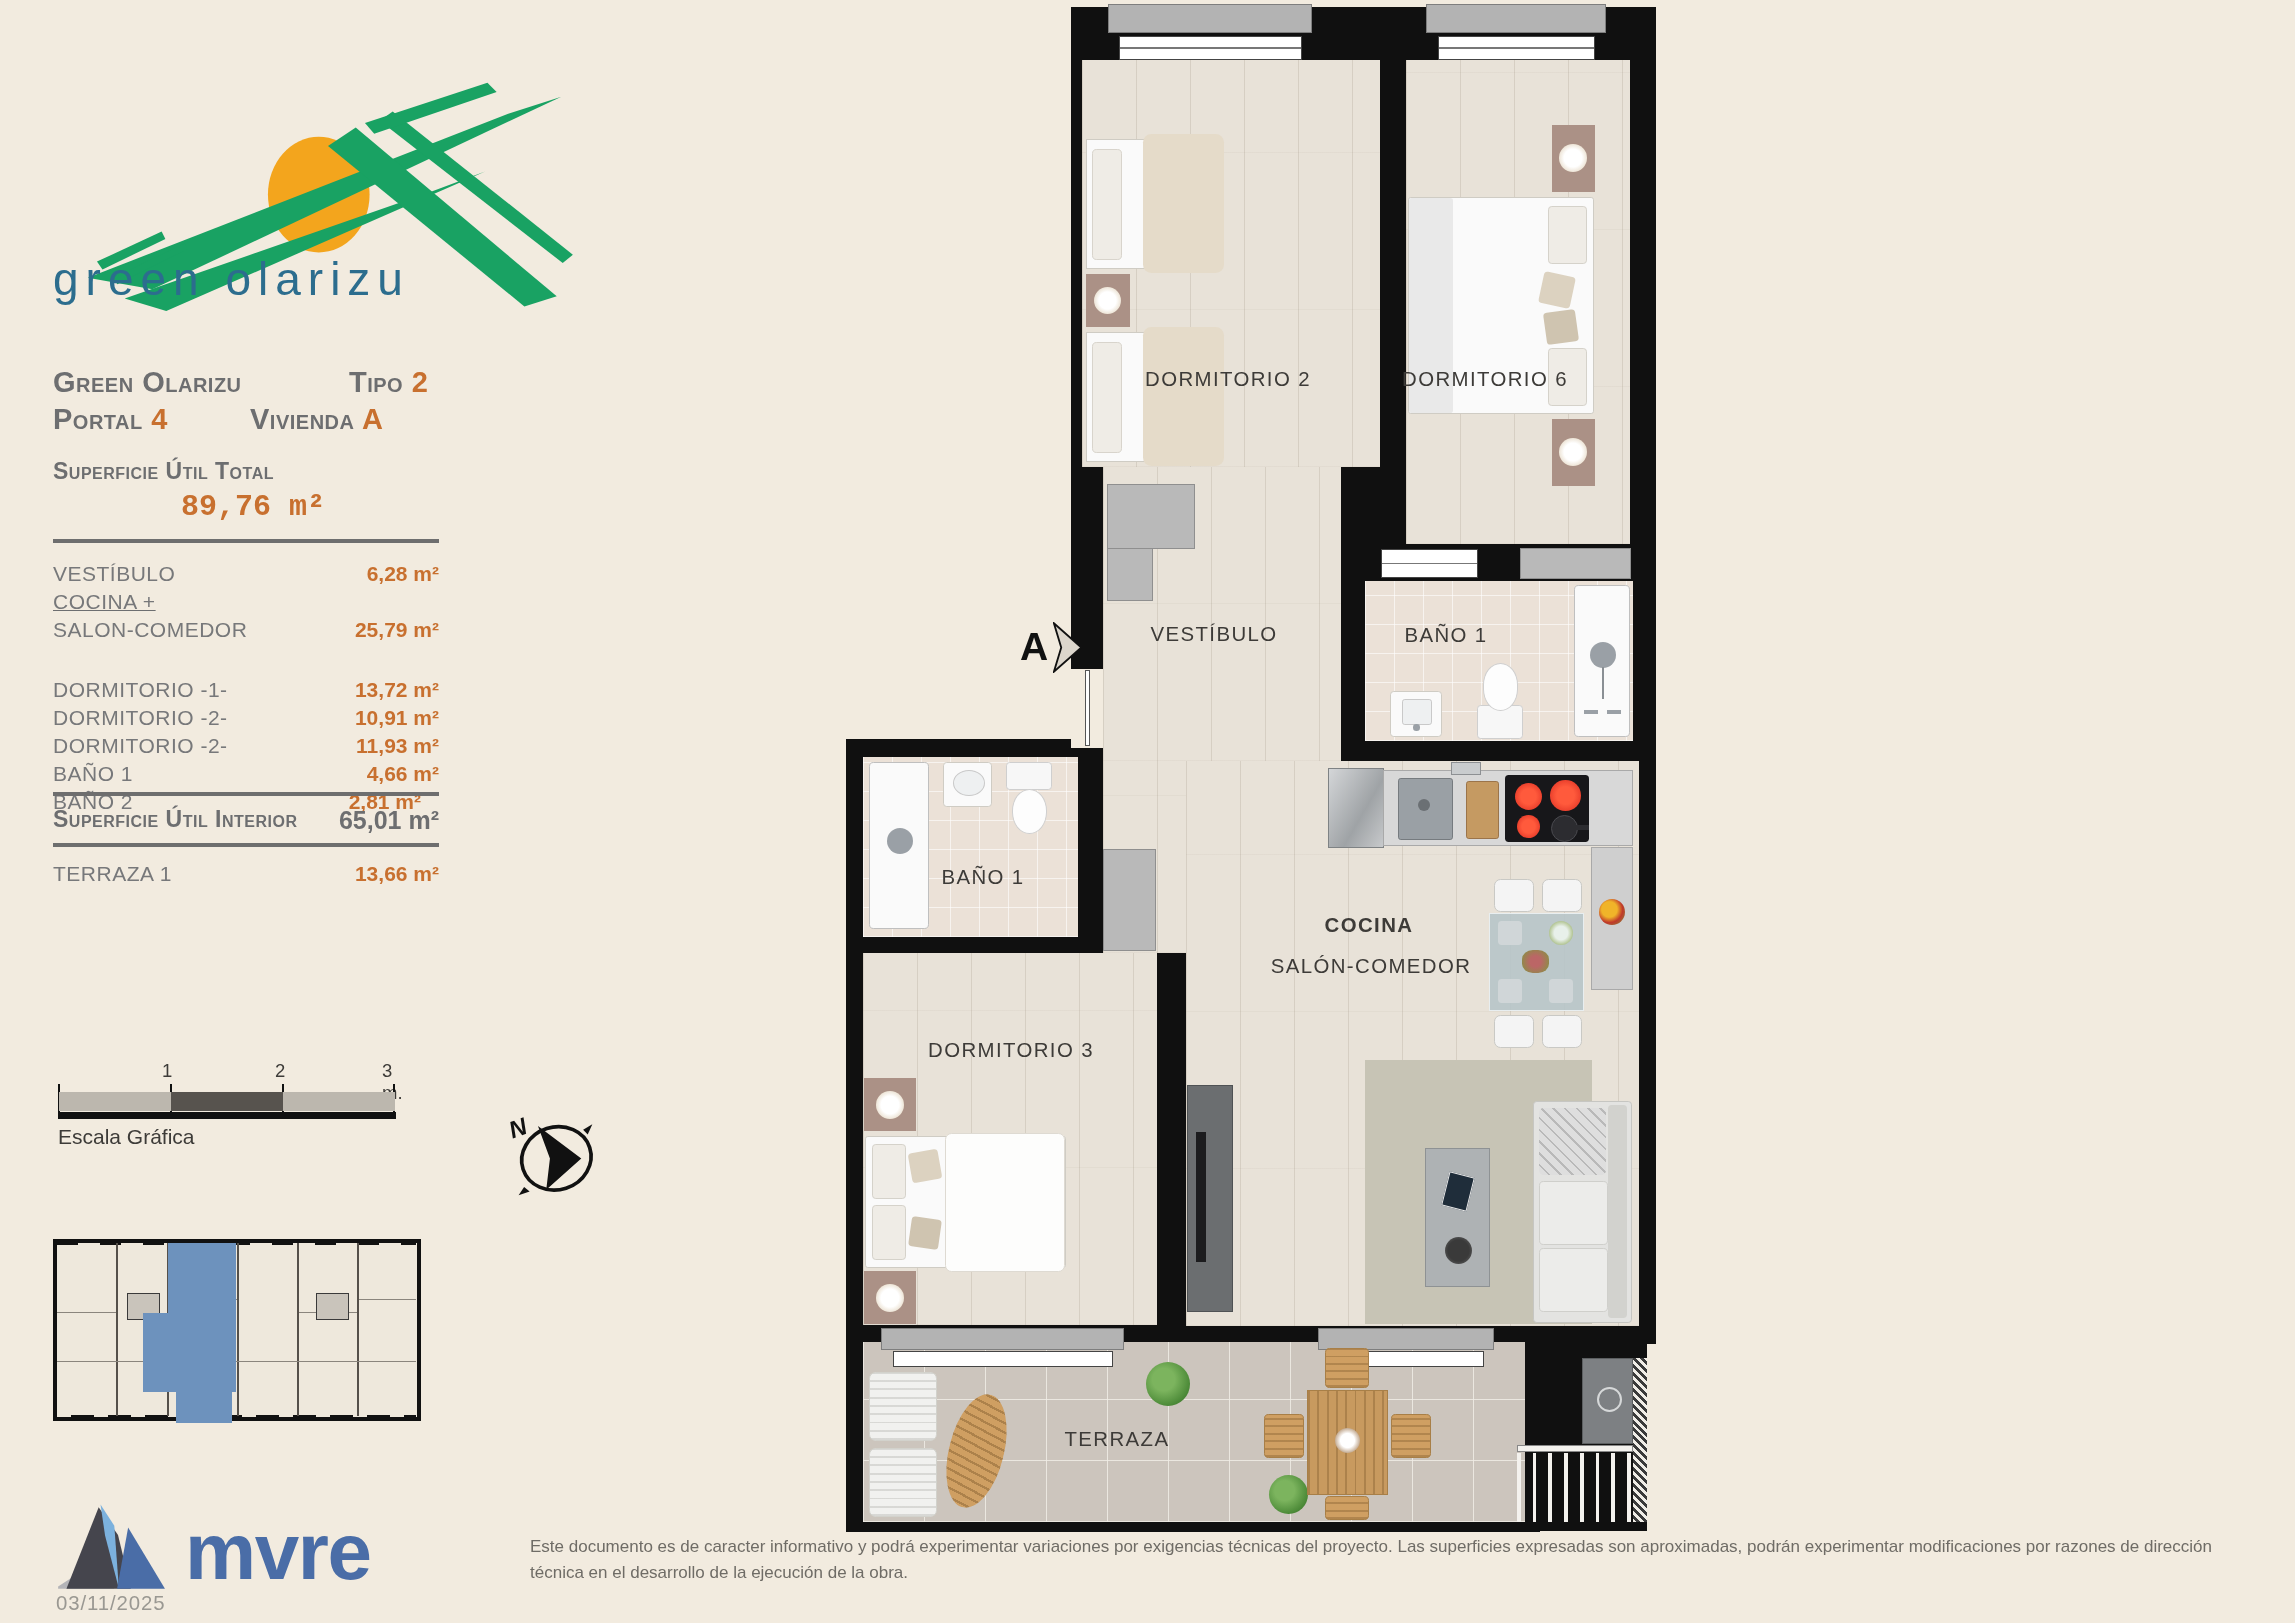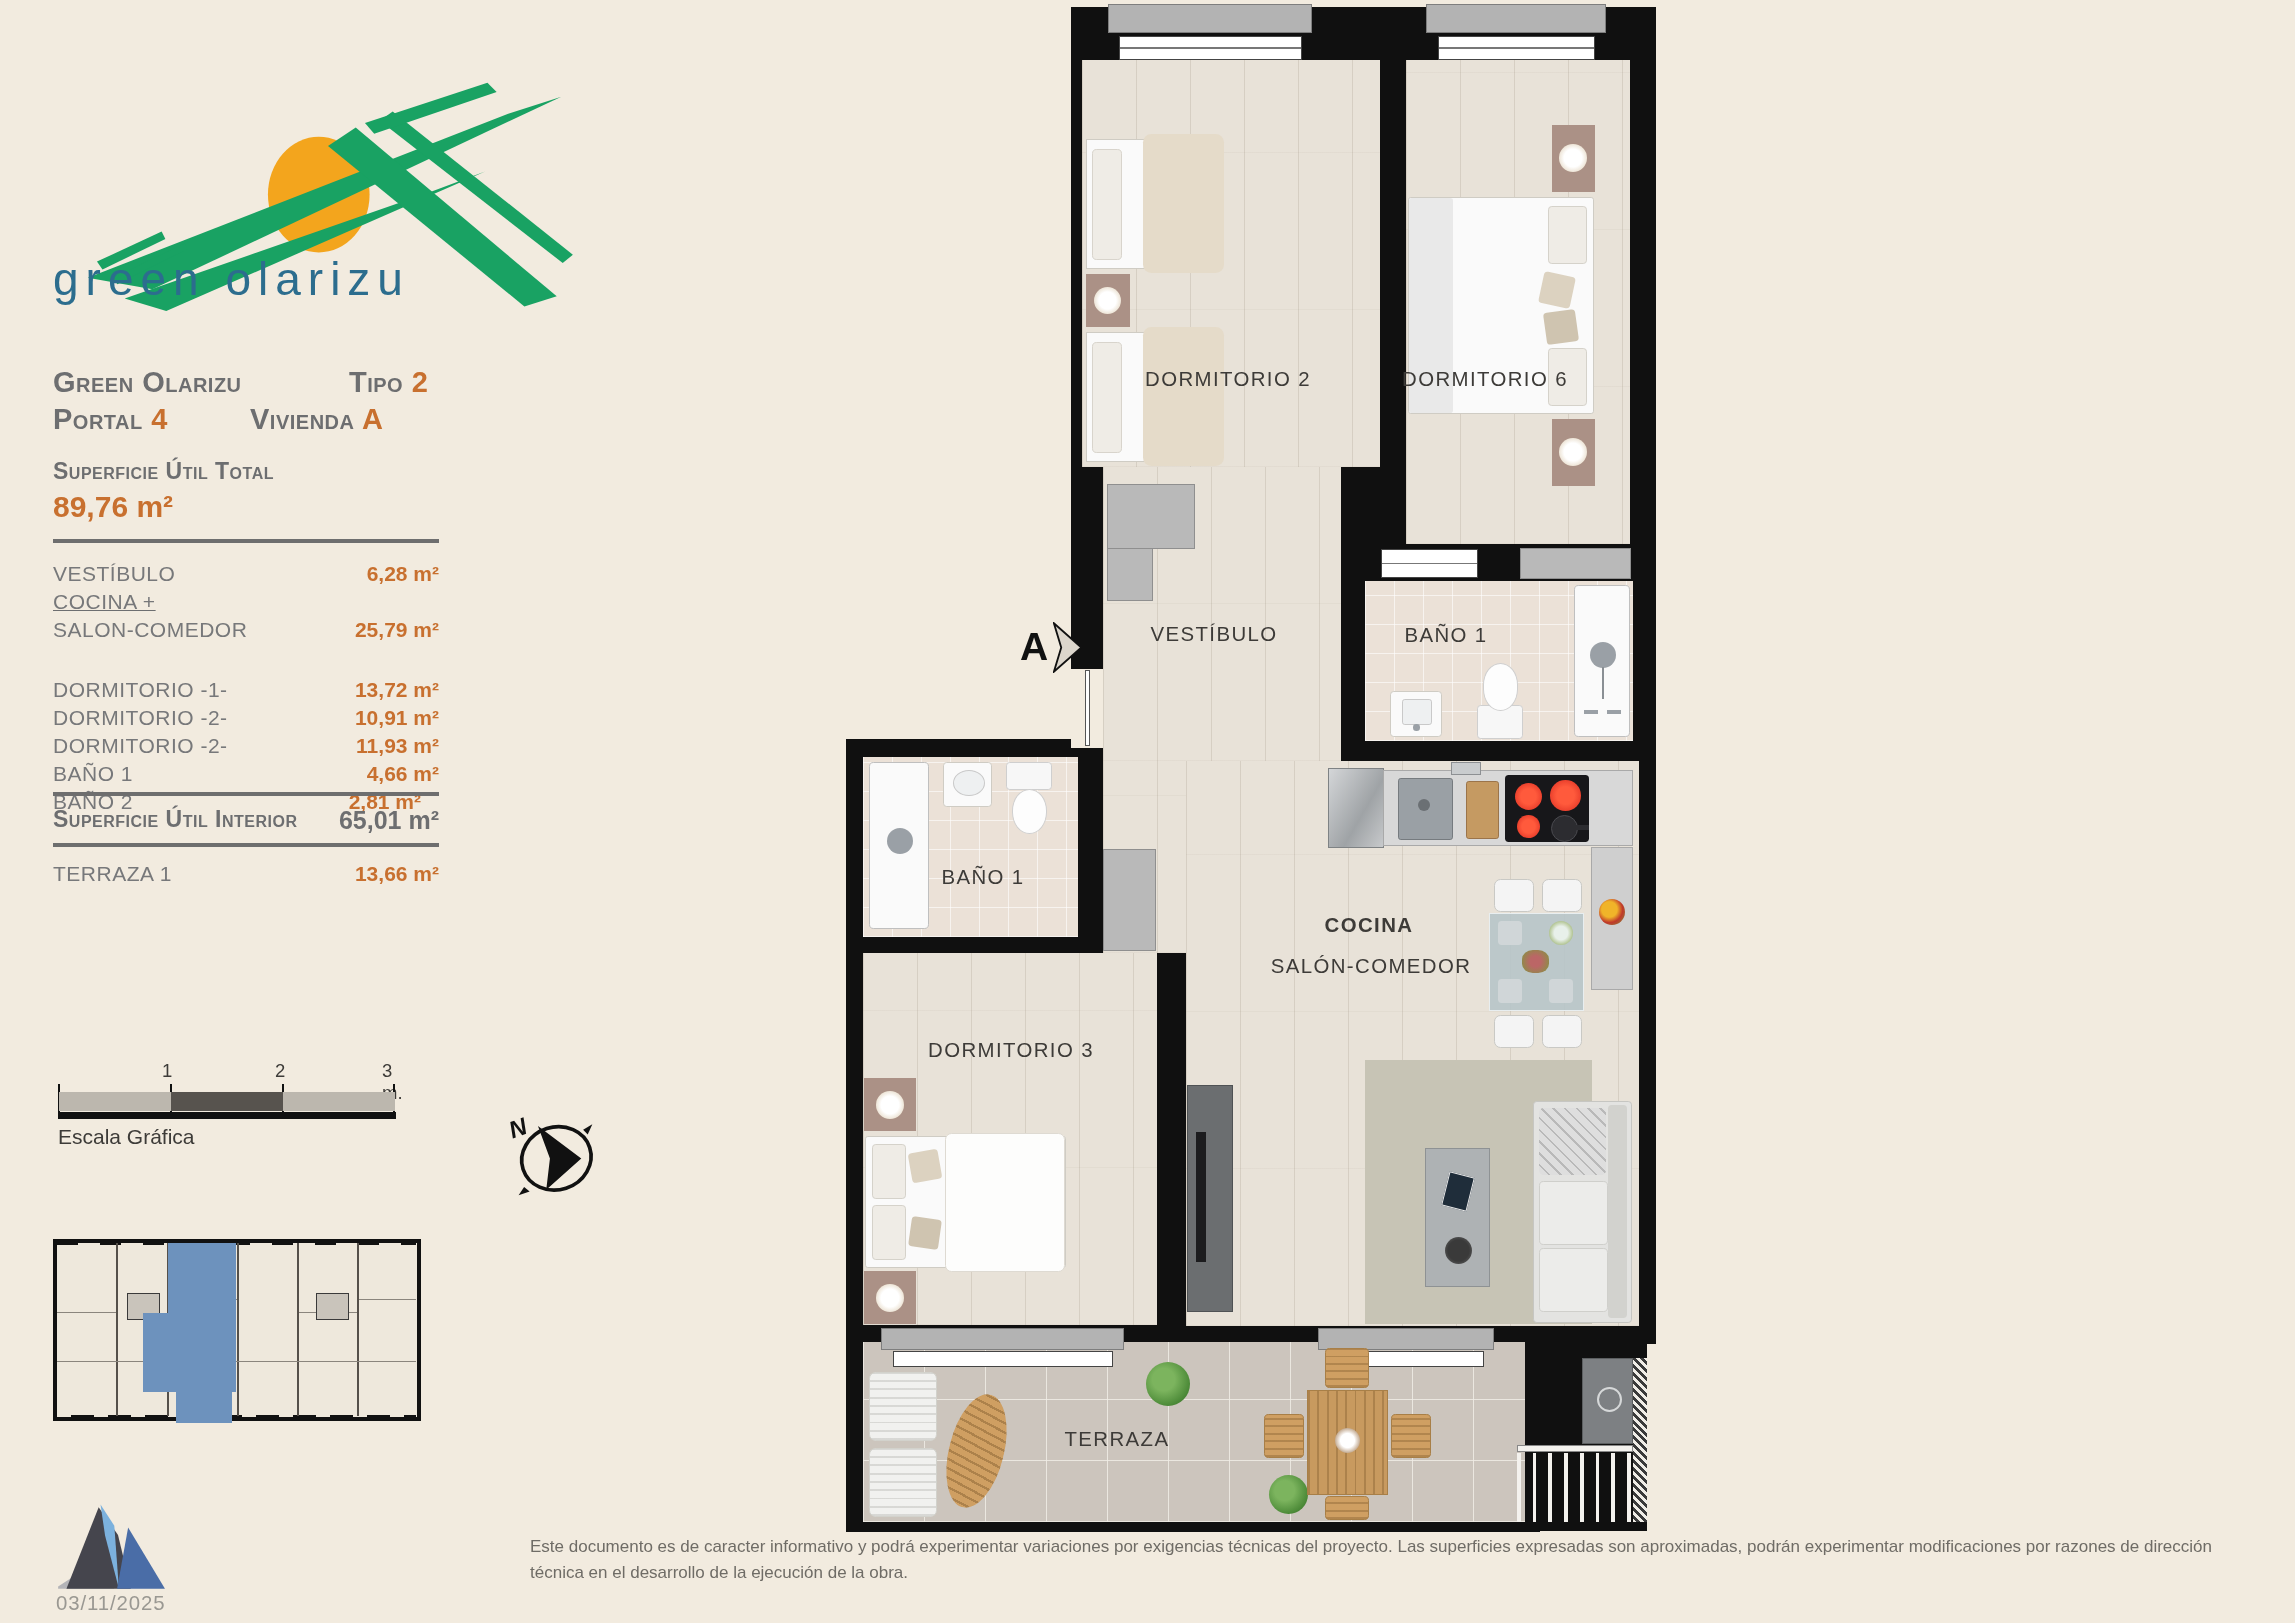--- a/index.html
+++ b/index.html
@@ -64,21 +64,21 @@
     <span>Tipo</span> <span class="accent">2</span>
   </div>
   <div class="abs hdr" style="left:53px;top:403px;">
     <span>Portal</span> <span class="accent">4</span>
   </div>
   <div class="abs hdr" style="left:250px;top:403px;">
     <span>Vivienda</span> <span class="accent">A</span>
   </div>
 
   <div class="abs hdr" style="left:53px;top:458px;font-size:23px;">Superficie Útil Total</div>
-  <div class="abs totval" style="left:53px;top:490px;width:386px;text-align:left;">89,76 m²</div>
+  <div class="abs totval" style="left:60px;top:490px;width:386px;text-align:center;font-family:Liberation Mono, monospace;">89,76 m²</div>
   <div class="abs rule" style="left:53px;top:539px;width:386px;"></div>
 
   <div class="abs" style="left:53px;top:562px;width:386px;">
     <div style="position:relative;height:28px;">
       <span class="rowlab">VESTÍBULO</span>
       <span class="rowval abs" style="right:0;">6,28 m²</span></div>
     <div style="position:relative;height:28px;text-decoration:underline;">
       <span class="rowlab">COCINA +</span>
       <span class="rowval abs" style="right:0;"></span></div>
     <div style="position:relative;height:28px;">
@@ -162,20 +162,21 @@
     <div class="abs" style="left:86px;top:70px;width:26px;height:79px;background:#6d92bd;"></div>
     <div class="abs" style="left:119px;top:149px;width:56px;height:31px;background:#6d92bd;"></div>
   </div>
 
   <svg class="abs" style="left:58px;top:1499px;" width="120" height="99" viewBox="0 0 260 215">
     <polygon points="0,190 95,128 122,195 0,195" fill="#b4b4b8"></polygon>
     <polygon points="18,195 88,18 130,78 158,195" fill="#45454d"></polygon>
     <polygon points="92,12 122,58 132,195 102,80" fill="#7cb1dd"></polygon>
     <polygon points="128,195 152,62 232,195" fill="#4a6da7"></polygon>
   </svg>
+  <div class="abs brand" style="left:185px;top:1506px;">mvre</div>
   <div class="abs datetxt" style="left:56px;top:1592px;">03/11/2025</div>
   <div class="abs disc-text" style="left:530px;top:1534px;width:1731px;">Este documento es de caracter informativo y podrá experimentar variaciones por exigencias técnicas del proyecto. Las superficies expresadas son aproximadas, podrán experimentar modificaciones por razones de dirección técnica en el desarrollo de la ejecución de la obra.</div>
 
   <div id="plan" class="abs">
 
     <div class="abs wall" style="left:227px;top:0;width:585px;height:754px;"></div>
     <div class="abs wall" style="left:312px;top:754px;width:500px;height:583px;"></div>
     <div class="abs wall" style="left:2.3px;top:732px;width:324px;height:605px;"></div>
     <div class="abs wall" style="left:2.3px;top:1319px;width:694px;height:206px;"></div>
     <div class="abs wall" style="left:669px;top:1337px;width:134px;height:187px;"></div>

